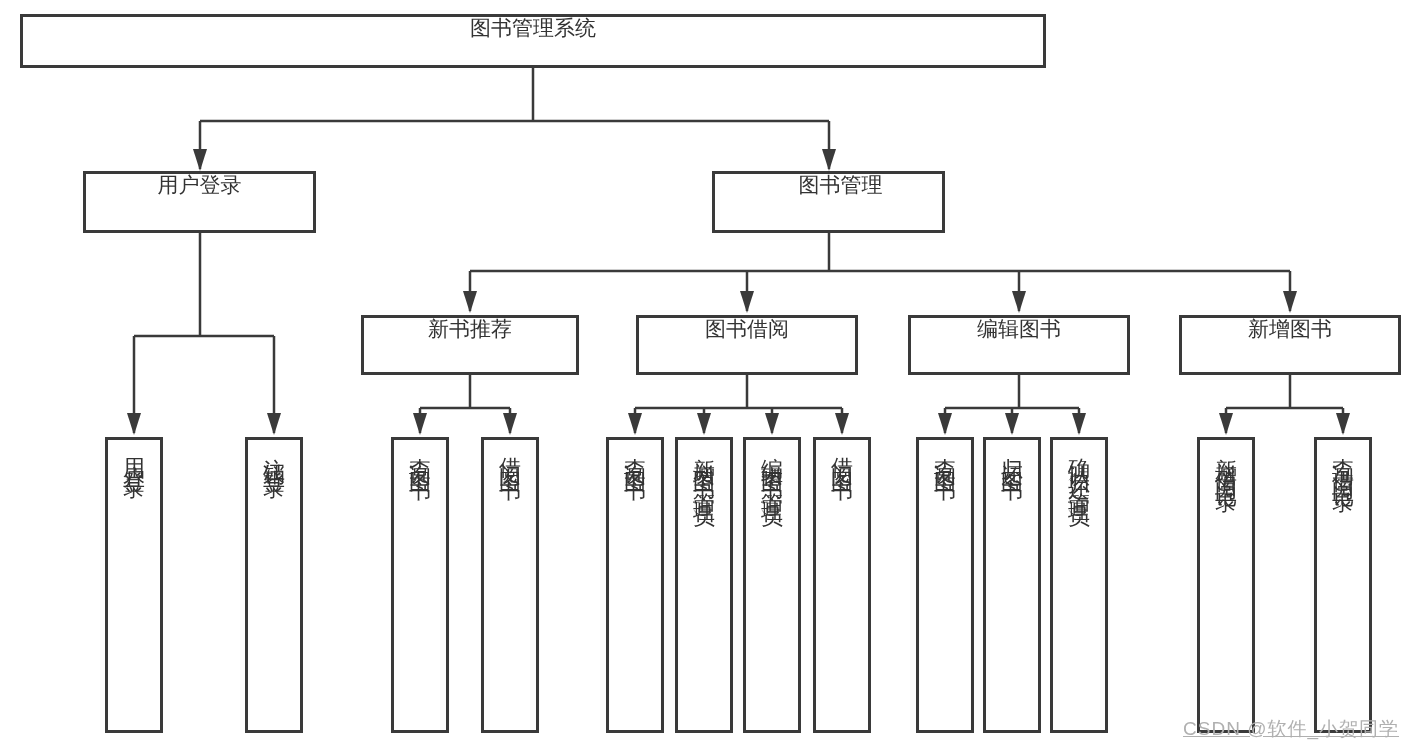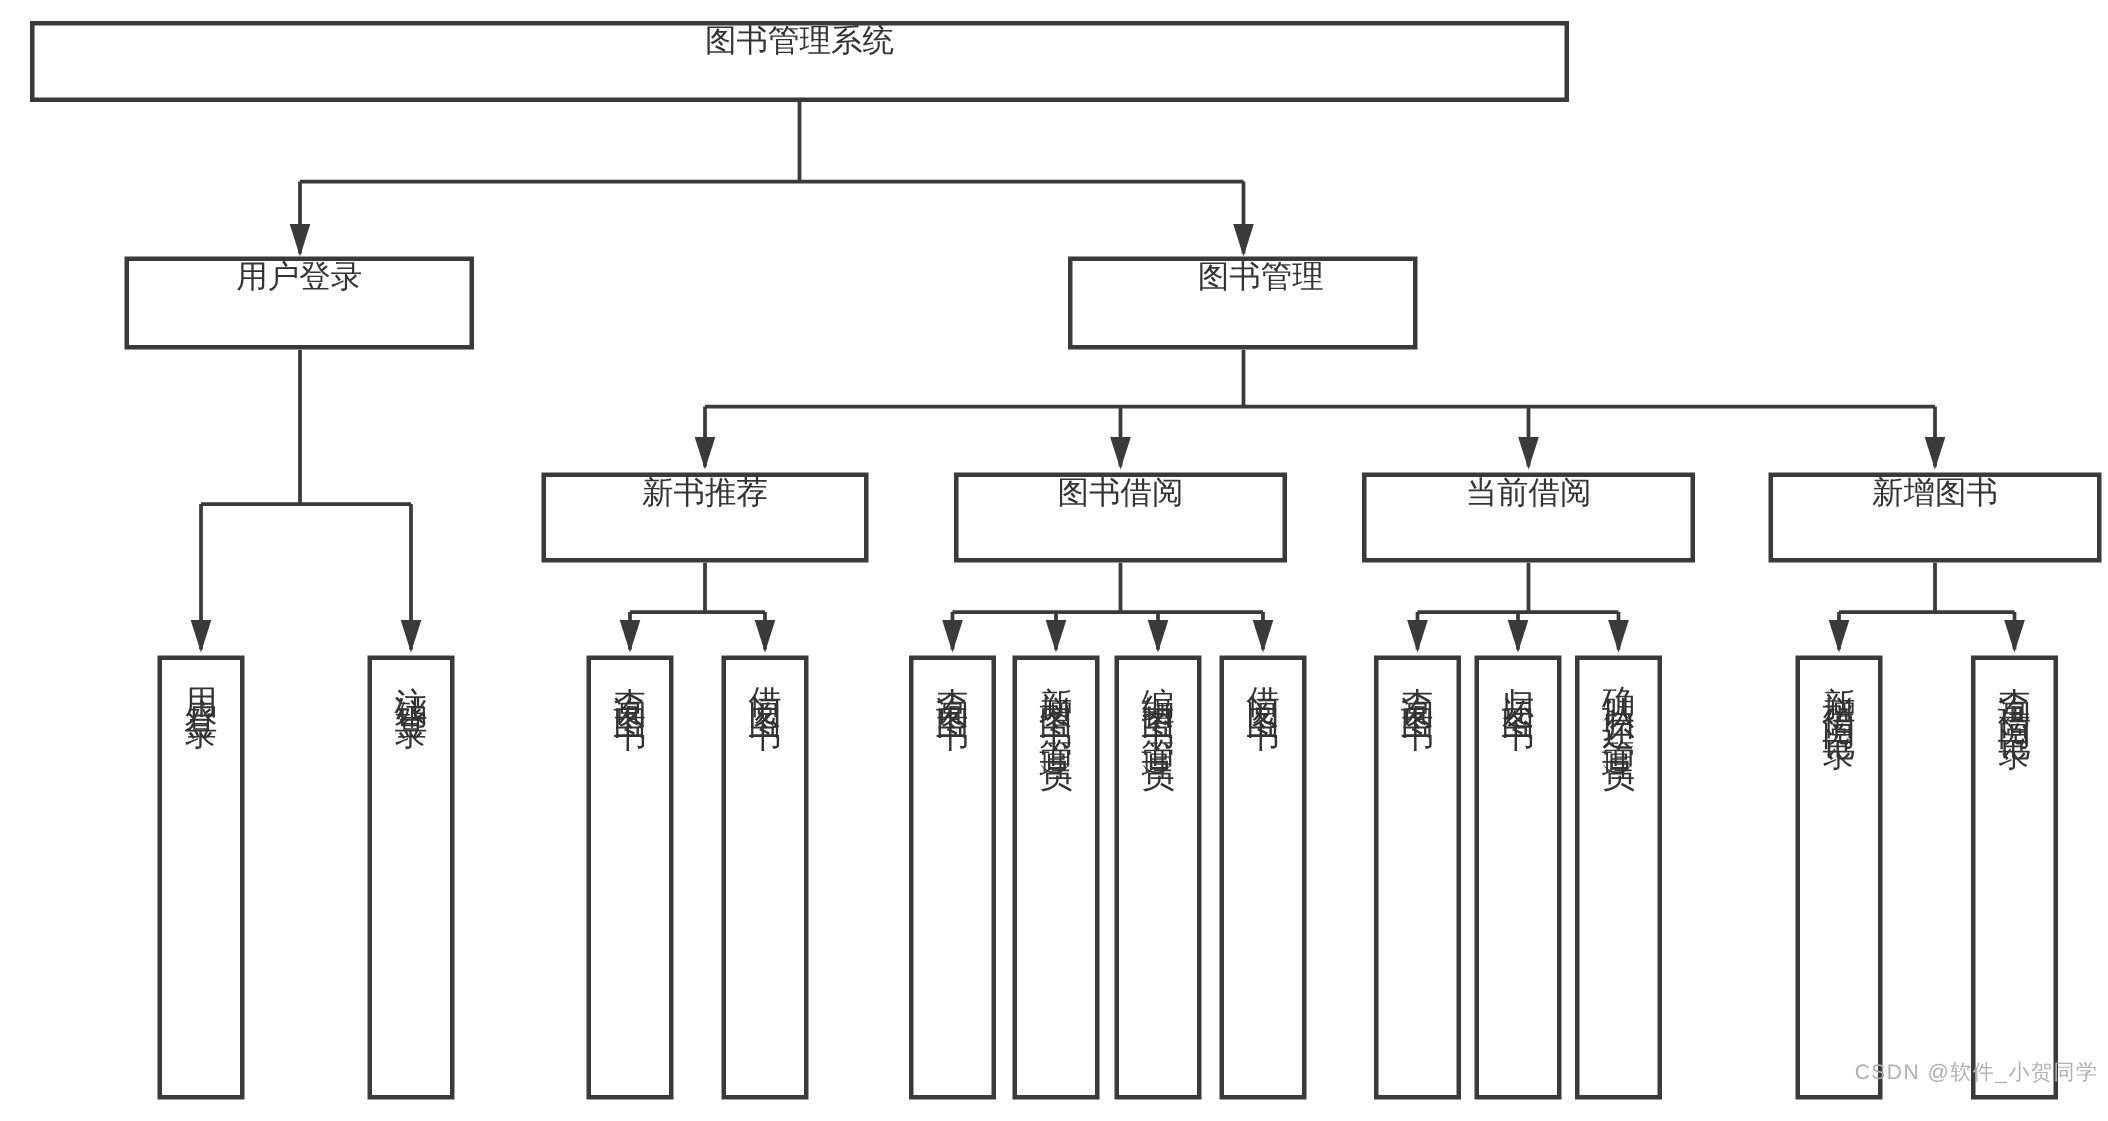--- a/index.html
+++ b/index.html
@@ -46,26 +46,27 @@
     font-size: 22px;
     letter-spacing: 7px;
     white-space: normal;
     line-height: 1;
   }
   .lvl2 { top: 171px; width: 233px; height: 62px; }
   .lvl3 { top: 315px; height: 60px; }
   .watermark {
     position: absolute;
     right: 6px;
-    bottom: 23px;
+    bottom: 5px;
     z-index: 3;
     color: #b0b0b0;
-    font-size: 14px;
+    font-size: 19px;
     letter-spacing: 1px;
     white-space: nowrap;
+    text-decoration: underline;
   }
 </style>
 </head>
 <body>
 
 <div class="stage">
 
   <svg class="connectors" viewBox="0 0 1405 747" xmlns="http://www.w3.org/2000/svg">
     <defs>
       <marker id="arw" markerUnits="userSpaceOnUse" markerWidth="26" markerHeight="18" refX="20" refY="8" orient="auto">
@@ -132,21 +133,21 @@
     <span class="lbl">图书管理</span>
   </div>
 
   <div class="node lvl3" style="left:636px; width:222px;">
     <span class="lbl">图书借阅</span>
   </div>
   <div class="node lvl3" style="left:361px; width:218px;">
     <span class="lbl">新书推荐</span>
   </div>
   <div class="node lvl3" style="left:908px; width:222px;">
-    <span class="lbl">当前借阅</span>
+    <span class="lbl">编辑图书</span>
   </div>
   <div class="node lvl3" style="left:1179px; width:222px;">
     <span class="lbl">新增图书</span>
   </div>
 
   <div class="node leaf" style="left:105px;">
     <span class="lbl">用户登录</span>
   </div>
   <div class="node leaf" style="left:245px;">
     <span class="lbl">注销登录</span>

